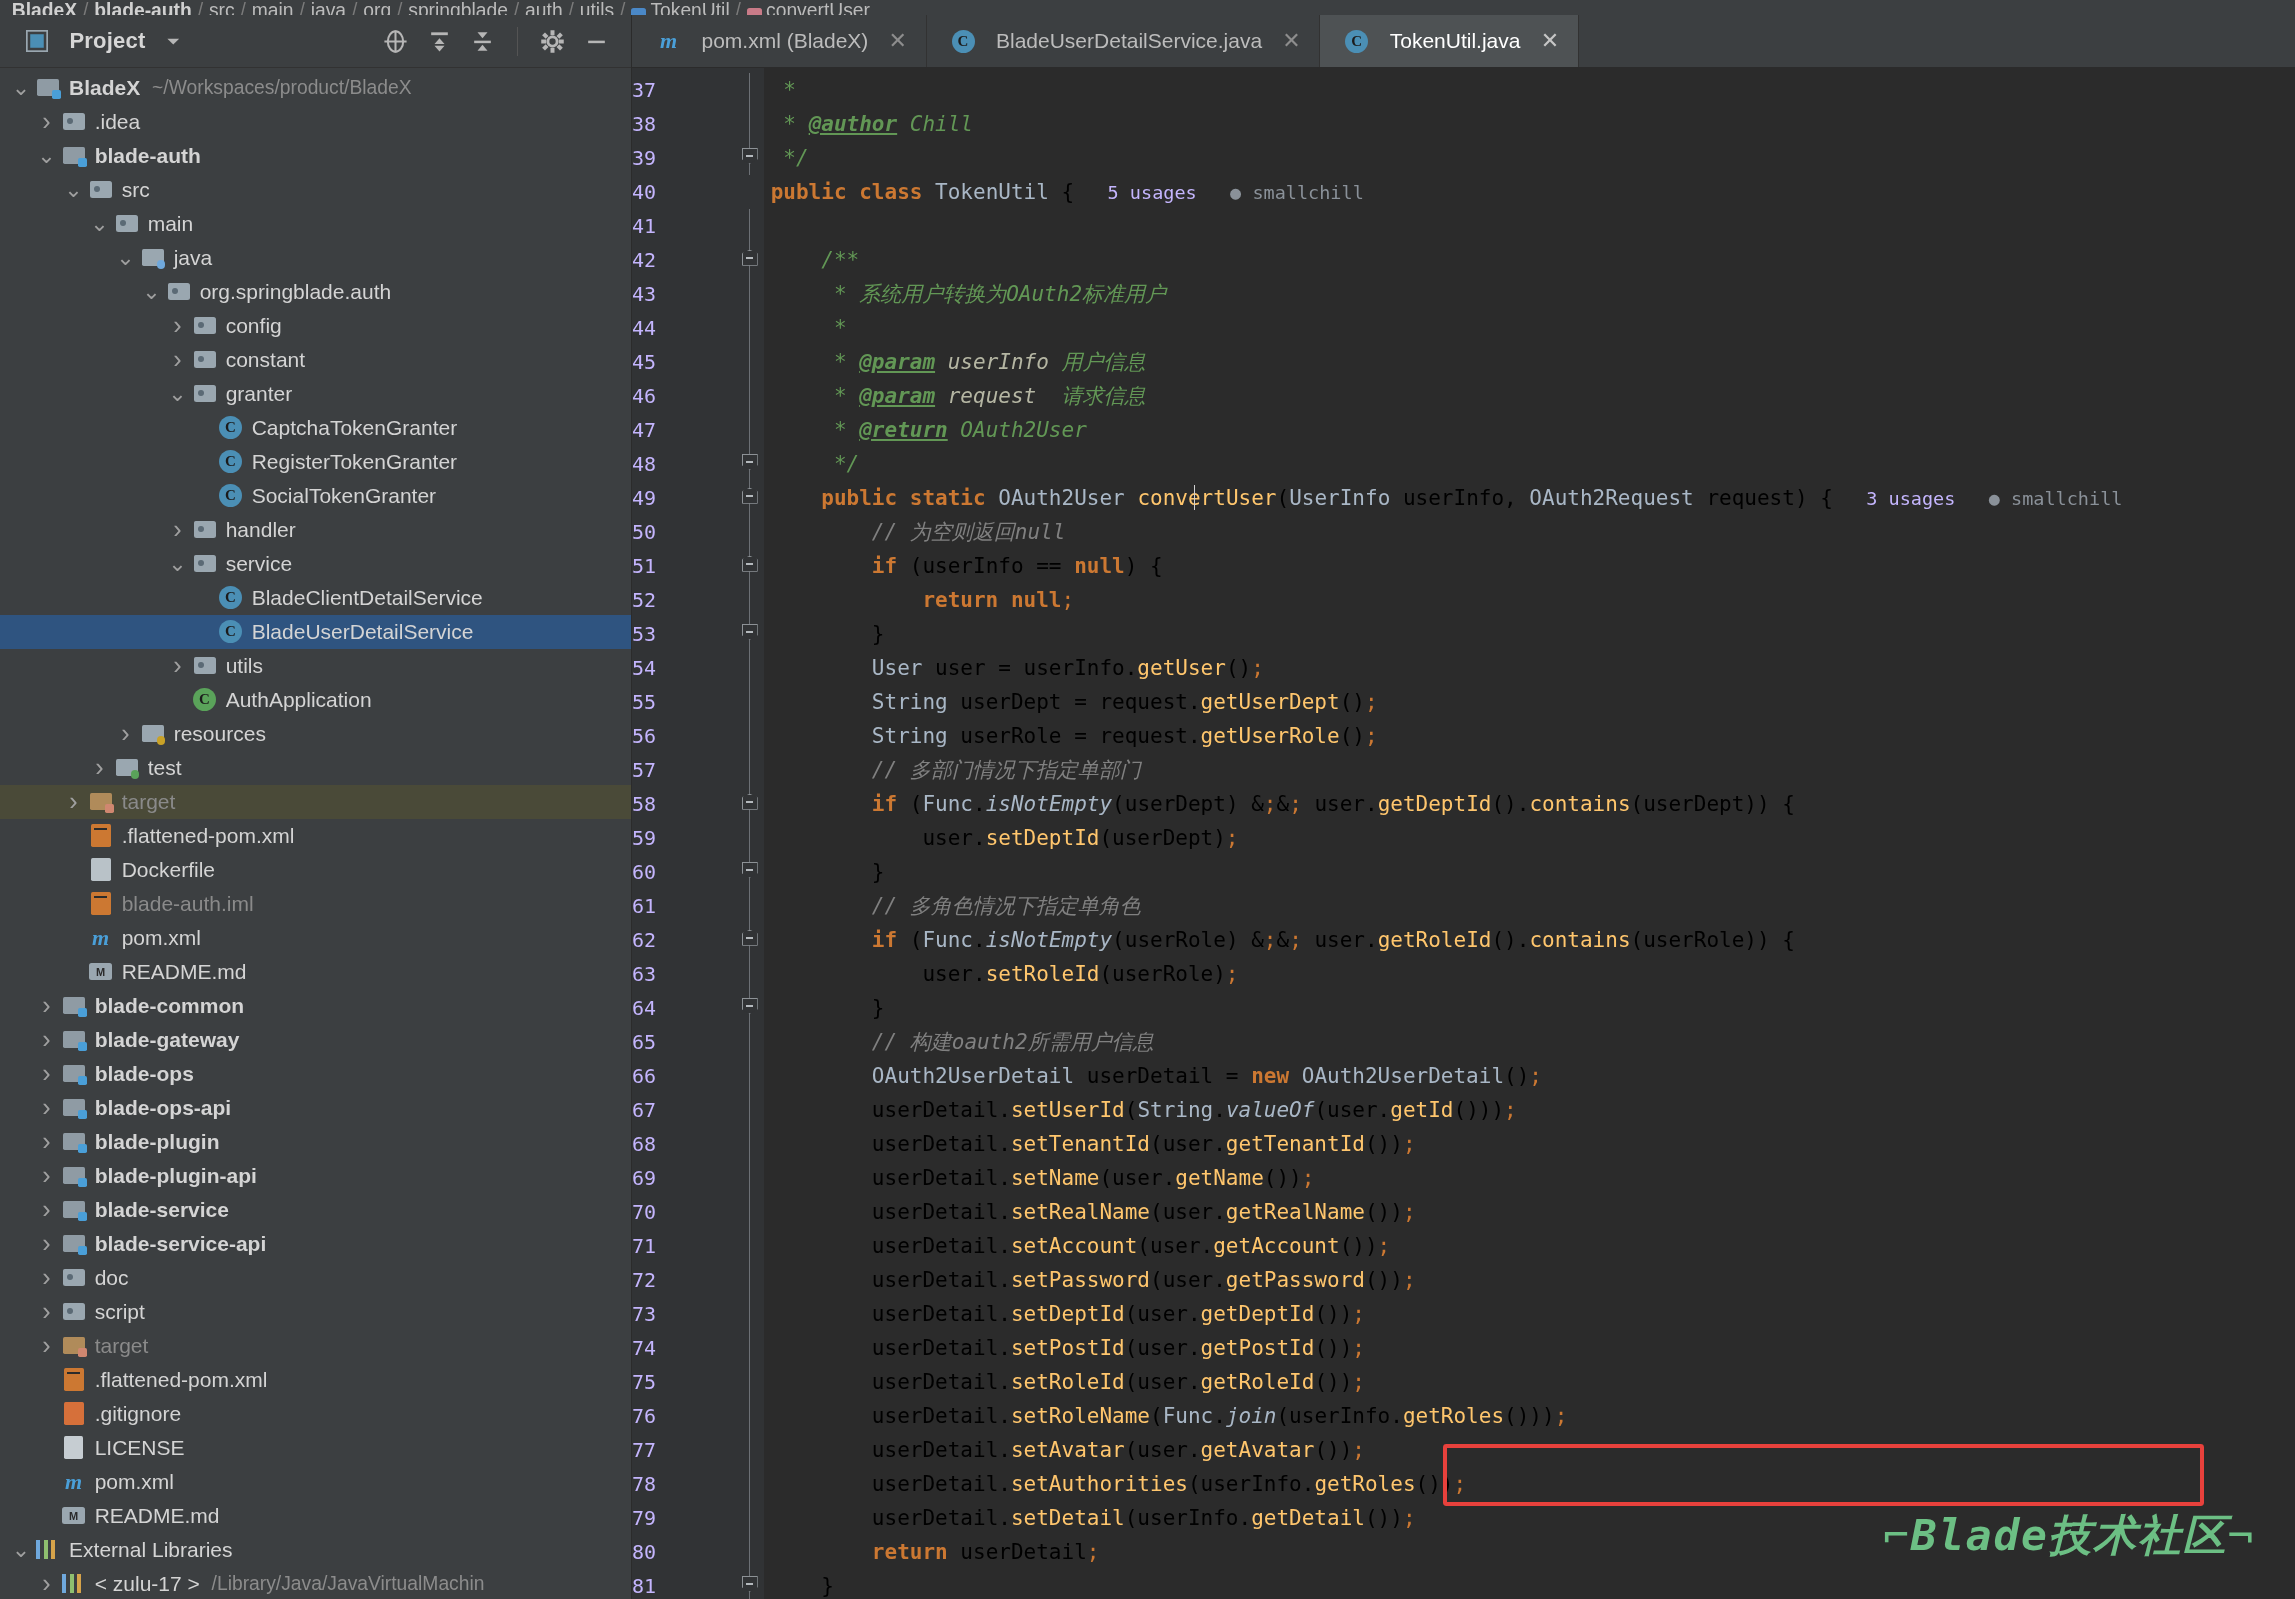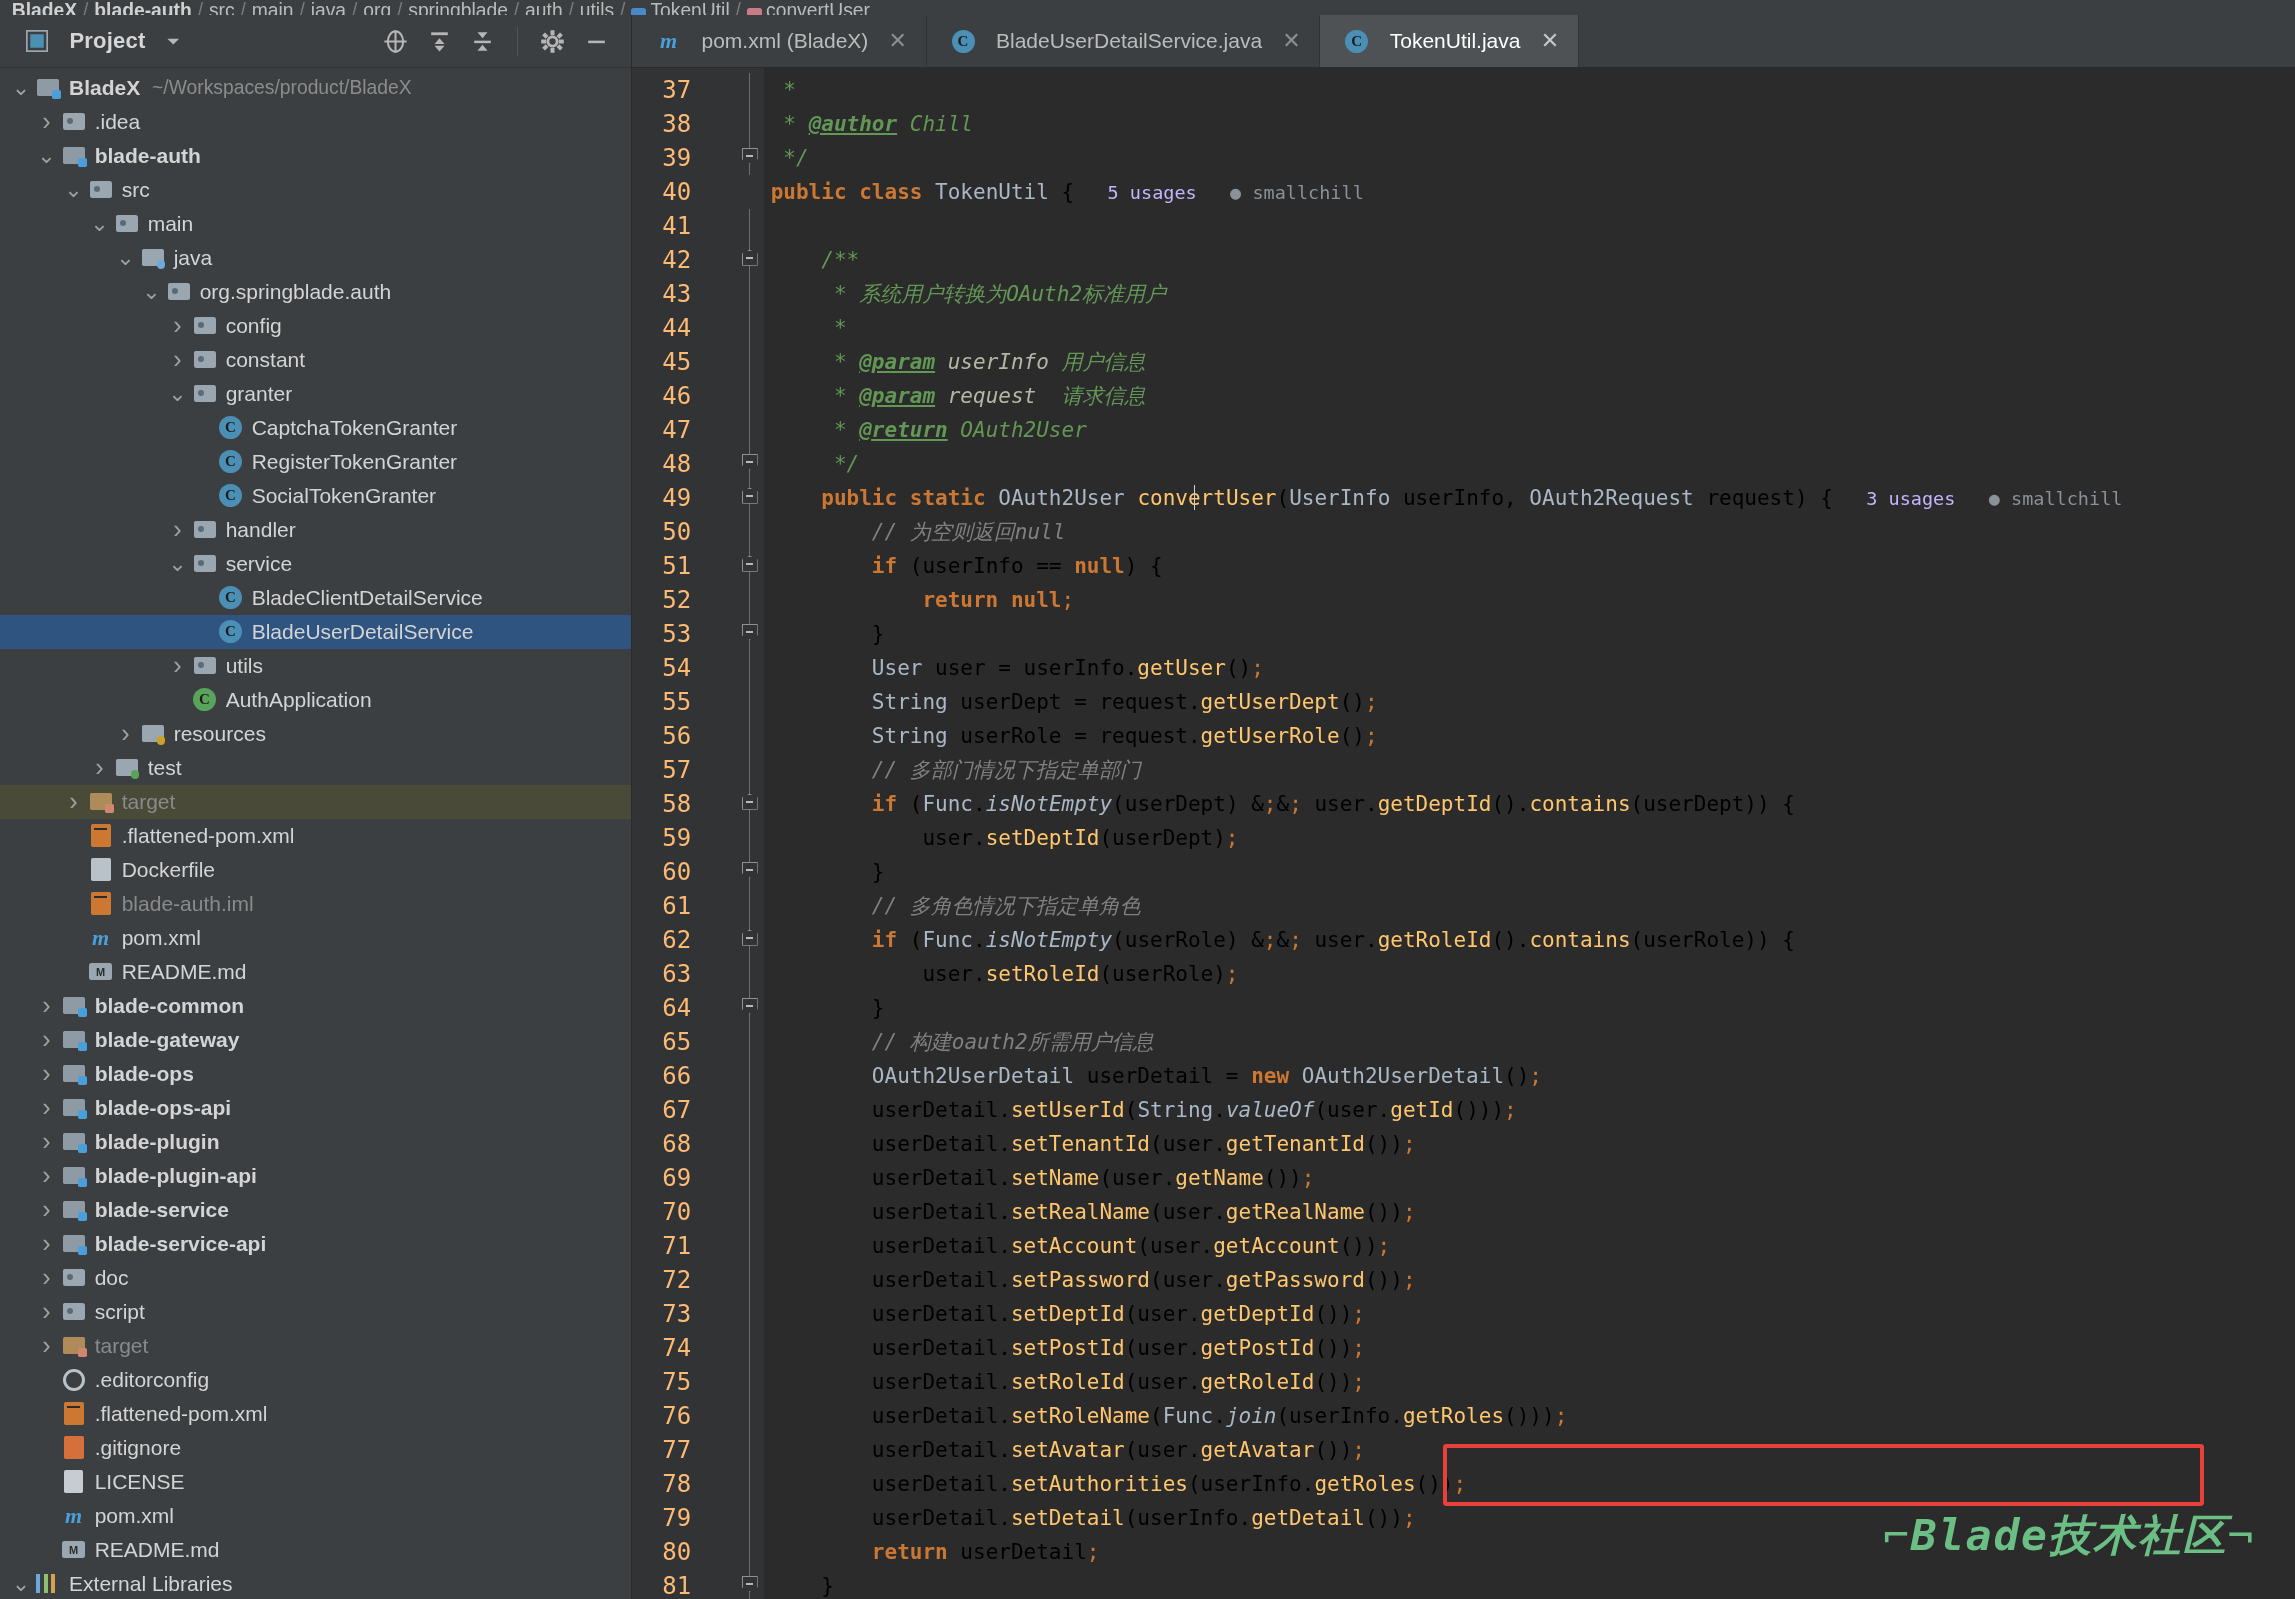--- a/index.html
+++ b/index.html
@@ -145,25 +145,25 @@
     border-right: 0.8px solid #323232;
   }
   .tab.active { background: #4e5254; color: #ffffff; }
   .tab .x { color: #8d8d8d; font-size: 22px; margin-left: 8.4px; }
   .tab.active .x { color: #c6c6c6; }
 
   .editor-wrap { flex: 1 1 auto; display: flex; min-height: 0; overflow: hidden; background: #2b2b2b; position: relative;}
   .gutter {
     width: 103px; flex: 0 0 auto;
     background: #313335;
-    text-align: center;
+    text-align: left;
     padding-right: 13.5px;
     font-family: "DejaVu Sans Mono", monospace;
-    font-size: 24px;
-    color: #fdba74;
+    font-size: 20px;
+    color: #c4b5fd;
     padding-top: 5px;
   }
   .gutter .gl { height: 34px; line-height: 34px; }
 
   .foldcol {
     width: 29px; flex: 0 0 auto;
     background: #313335;
     padding-top: 5px;
     position: relative;
   }
@@ -589,27 +589,20 @@
           <div class="tnode" style="padding-left: 34px;">
             <span class="arrow" style="font-size: 25px;">›</span>
             <span class="t-ico">
               <span class="ic-tgt"></span>
             </span>
             <span class="t-label dim">target</span>
           </div>
           <div class="tnode" style="padding-left: 34px;">
             <span class="arrow empty">·</span>
             <span class="t-ico">
-              <span class="ic-gear2"></span>
-            </span>
-            <span class="t-label">.editorconfig</span>
-          </div>
-          <div class="tnode" style="padding-left: 34px;">
-            <span class="arrow empty">·</span>
-            <span class="t-ico">
               <span class="ic-xml"></span>
             </span>
             <span class="t-label">.flattened-pom.xml</span>
           </div>
           <div class="tnode" style="padding-left: 34px;">
             <span class="arrow empty">·</span>
             <span class="t-ico">
               <span class="ic-git"></span>
             </span>
             <span class="t-label">.gitignore</span>

